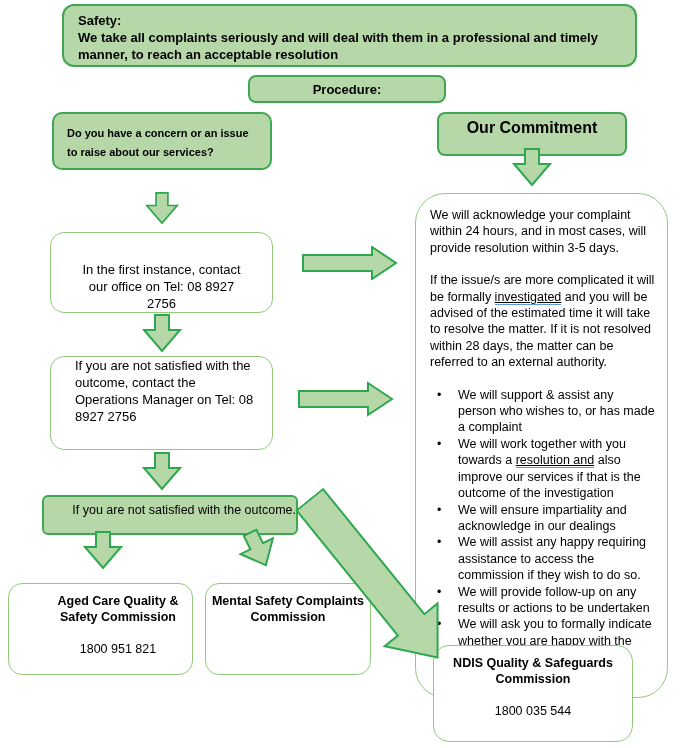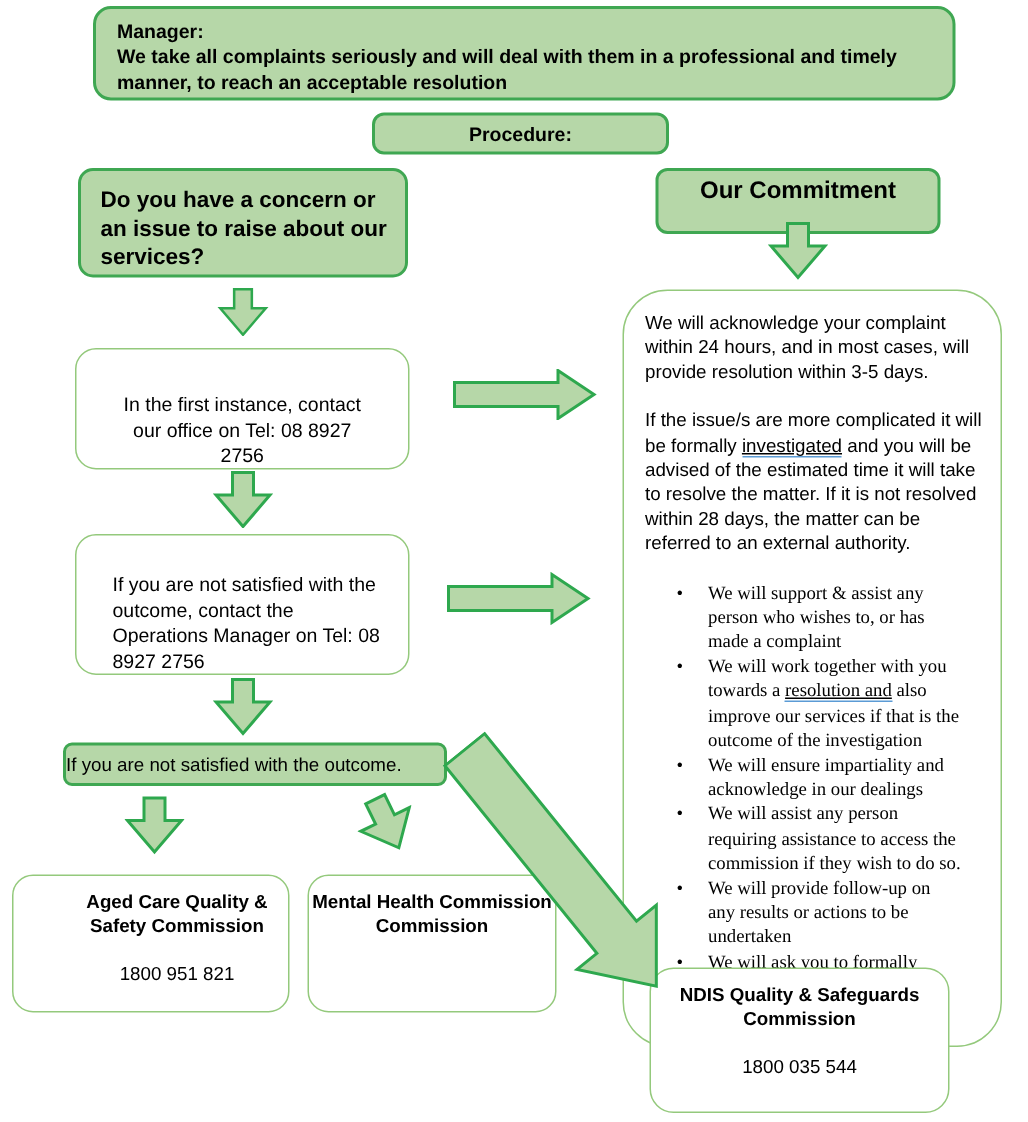--- a/index.html
+++ b/index.html
@@ -6,36 +6,36 @@
   body { font-family:"Liberation Sans", sans-serif; color:#000; }
   .canvas { position:relative; width:685px; height:748px; background:#fff; overflow:hidden; }
 
   .gbox { position:absolute; background:#b6d7a8; border:2px solid #3fa752; box-sizing:border-box; }
   .wbox { position:absolute; background:#fff; border:1.5px solid #94c97c; box-sizing:border-box; }
 
   .policy { left:62px; top:4px; width:575px; height:63px; border-radius:12px;
             padding:6px 16px 0 14px; font-size:13px; font-weight:bold; line-height:17px; }
   .procedure { left:248px; top:75px; width:198px; height:28px; border-radius:8px;
                text-align:center; font-size:13px; font-weight:bold; line-height:25px; }
-  .concern { left:52px; top:112px; width:220px; height:73px; border-radius:10px;
-             padding:10px 10px 0 13px; font-size:15px; font-weight:bold; line-height:19px; }
+  .concern { left:52px; top:112px; width:220px; height:58px; border-radius:10px;
+             padding:10px 10px 0 13px; font-size:11px; font-weight:bold; line-height:19px; }
   .step1 { left:50px; top:232px; width:223px; height:81px; border-radius:14px;
            display:flex; align-items:flex-end; justify-content:center; text-align:center;
            font-size:13px; line-height:17px; padding:0 26px; }
   .step2 { left:50px; top:356px; width:223px; height:94px; border-radius:14px;
-           display:flex; align-items:flex-end; text-align:left;
+           display:flex; align-items:flex-start; text-align:left;
            font-size:13px; line-height:17px; padding:0 14px 0 24px; }
-  .escalation { left:42px; top:495px; width:256px; height:29px; border-radius:6px;
-                text-align:left; font-size:12.5px; line-height:26px; }
+  .escalation { left:42px; top:495px; width:256px; height:40px; border-radius:6px;
+                text-align:right; font-size:12.5px; line-height:26px; }
   .commit-title { left:437px; top:112px; width:190px; height:44px; border-radius:8px;
                   text-align:center; font-size:16px; font-weight:bold; line-height:28px; }
   .commit-box { left:415px; top:193px; width:253px; height:505px; border-radius:30px;
                 padding:13px 10px 0 14px; font-size:12.5px; line-height:16.4px; }
   .commit-box p { margin:0 0 16px 0; }
-  .commit-box ul { margin:16px; padding:0; list-style:none;font-family:Liberation Serif, serif; }
+  .commit-box ul { margin:2px; padding:0; list-style:none; }
   .commit-box li { position:relative; padding-left:26px; margin:0; }
   .commit-box li::before { content:"\2022"; position:absolute; left:5px; top:0; }
   .u { text-decoration:underline; border-bottom:1px solid #5b9bd5; }
 
   .agency { border-radius:14px; text-align:center; padding-top:9px; font-size:12.5px; line-height:16px; }
   .agency .name { font-weight:bold; }
   .agency .phone { margin-top:16px; }
   .aged { left:8px; top:583px; width:185px; height:92px;padding-left:35px; }
   .mental { left:205px; top:583px; width:166px; height:92px; }
   .ndis { left:433px; top:645px; width:200px; height:97px; border-radius:16px; z-index:4; }
@@ -44,21 +44,21 @@
   .arr svg { display:block; }
   .arr polygon { fill:#b6d7a8; stroke:#2ea84e; stroke-width:2; stroke-linejoin:miter; }
   .big-arrow { z-index:6; }
 </style>
 </head>
 <body>
 
 <div class="canvas">
 
   <div class="gbox policy">
-    <div>Manager:</div>
+    <div>Safety:</div>
     <div>We take all complaints seriously and will deal with them in a professional and timely manner, to reach an acceptable resolution</div>
   </div>
 
   <div class="gbox procedure">Procedure:</div>
 
   <div class="gbox concern">Do you have a concern or an issue to raise about our services?</div>
 
   <div class="arr" style="left:142px; top:192px;">
     <svg width="40" height="32" viewBox="0 0 40 38">
         <polygon points="13,1 27,1 27,16 38,16 20,37 2,16 13,16"></polygon>
@@ -124,33 +124,33 @@
       </svg>
   </div>
 
   <div class="wbox commit-box">
     <p>We will acknowledge your complaint within 24 hours, and in most cases, will provide resolution within 3-5 days.</p>
     <p><span>If the issue/s are more complicated it will be formally </span><span class="u">investigated</span><span> and you will be advised of the estimated time it will take to resolve the matter.  If it is not resolved within 28 days, the matter can be referred to an external authority.</span></p>
     <ul>
       <li><span>We will support &amp; assist any person who wishes to, or has made a complaint</span><span class="u"></span><span></span></li>
       <li><span>We will work together with you towards a </span><span class="u">resolution and</span><span> also improve our services if that is the outcome of the investigation</span></li>
       <li><span>We will ensure impartiality and acknowledge in our dealings</span><span class="u"></span><span></span></li>
-      <li><span>We will assist any person requiring assistance to access the commission if they wish to do so.</span><span class="u"></span><span></span></li>
+      <li><span>We will assist any happy requiring assistance to access the commission if they wish to do so.</span><span class="u"></span><span></span></li>
       <li><span>We will provide follow-up on any results or actions to be undertaken</span><span class="u"></span><span></span></li>
       <li><span>We will ask you to formally indicate whether you are happy with the resolution.</span><span class="u"></span><span></span></li>
     </ul>
   </div>
 
   <div class="wbox agency aged">
     <div class="name">Aged Care Quality &amp; Safety Commission</div>
     <div class="phone">1800 951 821</div>
   </div>
 
   <div class="wbox agency mental">
-    <div class="name">Mental Health Commission Commission</div>
+    <div class="name">Mental Safety Complaints Commission</div>
   </div>
 
   <div class="wbox agency ndis">
     <div class="name">NDIS Quality &amp; Safeguards Commission</div>
     <div class="phone">1800 035 544</div>
   </div>
 
 </div>
 
 </body></html>

